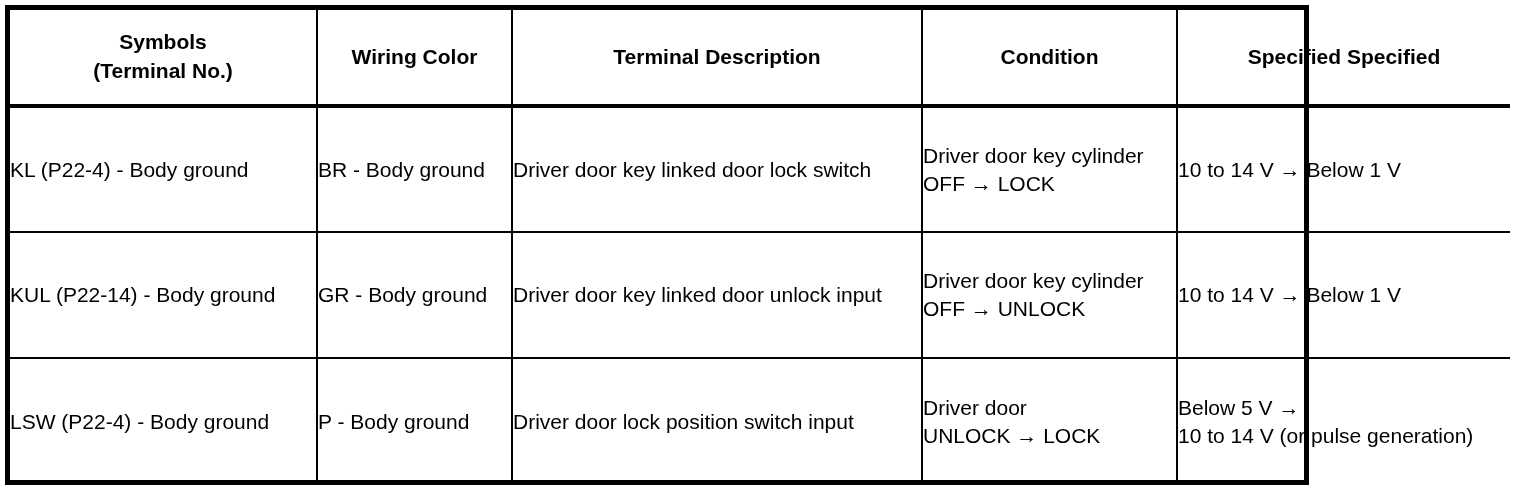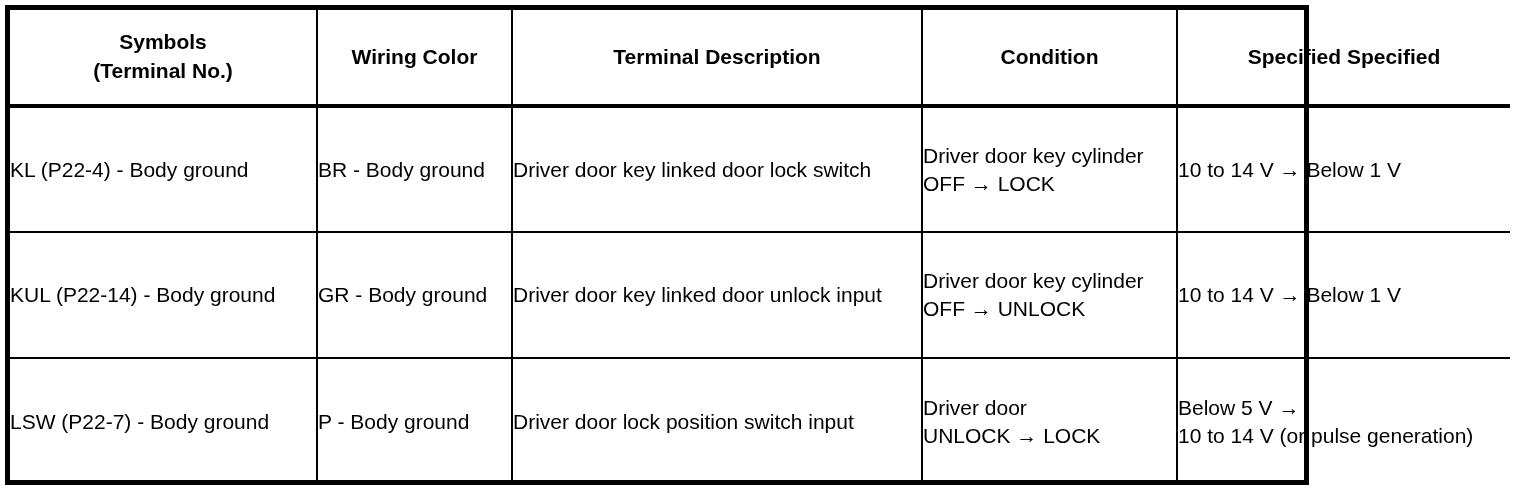--- a/index.html
+++ b/index.html
@@ -141,21 +141,21 @@
         <td class="colsep cell-two-block">
           <span class="blk">Driver door key cylinder</span>
           <span class="blk">OFF → UNLOCK</span>
         </td>
         <td class="cell-two-block">
           <span class="blk">10 to 14 V → Below 1 V</span>
         </td>
       </tr>
 
       <tr>
-        <td class="colsep">LSW (P22-7) - Body ground</td>
+        <td class="colsep">LSW (P22-4) - Body ground</td>
         <td class="colsep">P - Body ground</td>
         <td class="colsep">Driver door lock position switch input</td>
         <td class="colsep cell-two-block">
           <span class="blk">Driver door</span>
           <span class="blk">UNLOCK → LOCK</span>
         </td>
         <td class="cell-two-block">
           <span class="blk">Below 5 V →</span>
           <span class="blk">10 to 14 V (or pulse generation)</span>
         </td>

